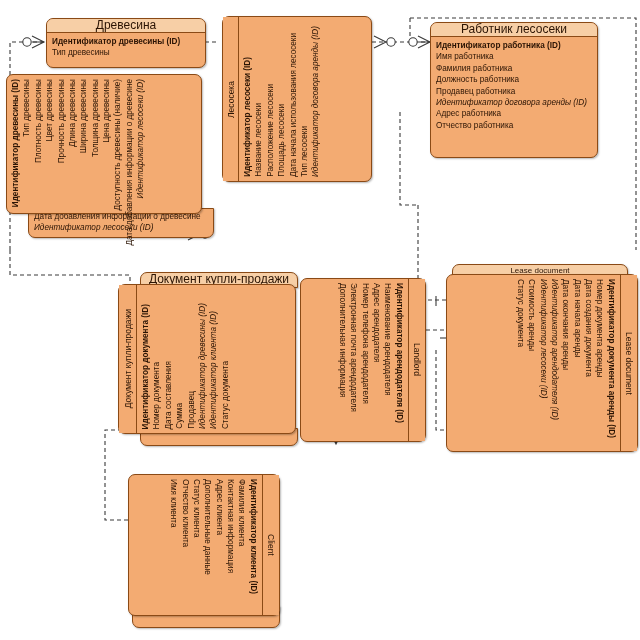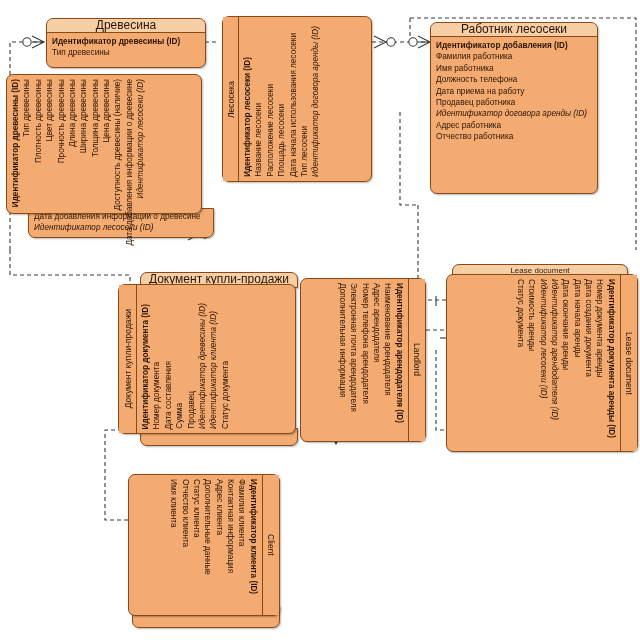--- a/index.html
+++ b/index.html
@@ -195,28 +195,27 @@
       <span class="vattr pk tb-up">Идентификатор лесосеки (ID)</span>
       <span class="vattr tb-up">Название лесосеки</span>
       <span class="vattr tb-up">Расположение лесосеки</span>
       <span class="vattr tb-up">Площадь лесосеки</span>
       <span class="vattr tb-up">Дата начала использования лесосеки</span>
       <span class="vattr tb-up">Тип лесосеки</span>
       <span class="vattr fk tb-up">Идентификатор договора аренды (ID)</span>
     </div>
   </div>
 
-  <div class="entity" style="left:430px; top:22px; width:168px; height:172px;">
+  <div class="entity" style="left:430px; top:22px; width:168px; height:136px;">
     <div class="hdr">Работник лесосеки</div>
     <div class="body">
-      <div class="attr pk">Идентификатор добавления (ID)</div>
+      <div class="attr pk">Идентификатор работника (ID)</div>
+      <div class="attr">Имя работника</div>
       <div class="attr">Фамилия работника</div>
-      <div class="attr">Имя работника</div>
-      <div class="attr">Должность телефона</div>
-      <div class="attr">Дата приема на работу</div>
+      <div class="attr">Должность работника</div>
       <div class="attr">Продавец работника</div>
       <div class="attr fk">Идентификатор договора аренды (ID)</div>
       <div class="attr">Адрес работника</div>
       <div class="attr">Отчество работника</div>
     </div>
   </div>
 
   <div class="entity" style="left:140px; top:272px; width:158px; height:16px; border-radius:7px 7px 0 0; background:#f7cfa6;">
     <div class="hdr" style="border-bottom:none; background:transparent;">Документ купли-продажи</div>
   </div>

